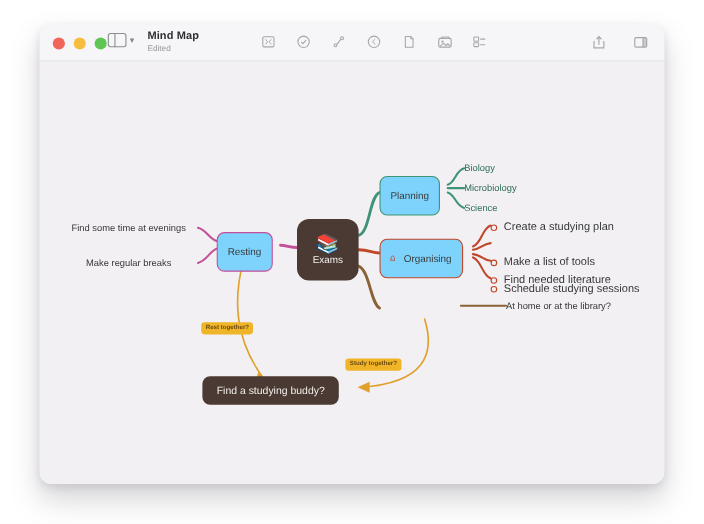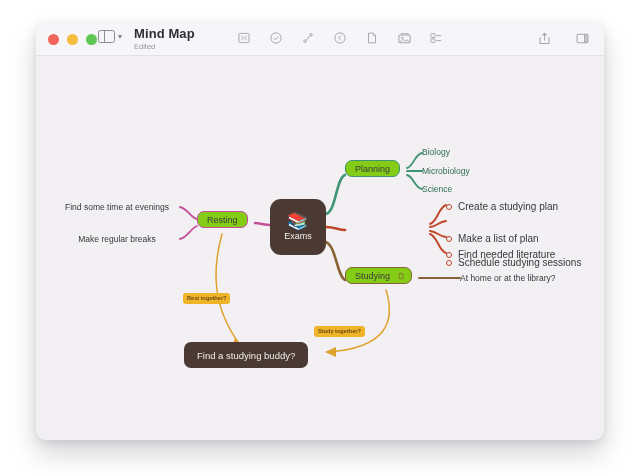--- a/index.html
+++ b/index.html
@@ -78,21 +78,21 @@
     line-height: 1;
   }
 
   .doc-title {
     position: absolute;
     left: 98px;
     top: 5px;
     line-height: 1.15;
   }
   .doc-title .t1 {
-    font-size: 13px;
+    font-size: 10px;
     font-weight: bold;
     color: #2f2e33;
     letter-spacing: 0.1px;
   }
   .doc-title .t2 {
     font-size: 7.5px;
     color: #97969b;
     margin-top: 1px;
   }
 
@@ -150,23 +150,23 @@
     flex-direction: column;
     gap: 1px;
   }
   .node-root .emoji { font-size: 17px; line-height: 1; }
   .node-root .lbl {
     font-size: 9px;
     color: #f3efec;
   }
 
   .node-branch {
-    height: 17px;
+    height: 36px;
     border-radius: 7px;
-    background: #84cc16;
+    background: #7dd3fc;
     border: 1.6px solid #888;
     padding: 0 9px;
     font-size: 9px;
     color: #3a3a3c;
     gap: 6px;
   }
   .node-planning {
     left: 309px; top: 104px;
     border-color: #3f9477;
   }
@@ -373,46 +373,45 @@
         <span class="lbl">Exams</span>
       </div>
 
       <div class="node node-branch node-planning">
         <span>Planning</span>
       </div>
       <div class="leaf leaf-green" style="left:386px; top:92px;">Biology</div>
       <div class="leaf leaf-green" style="left:386px; top:111px;">Microbiology</div>
       <div class="leaf leaf-green" style="left:386px; top:129px;">Science</div>
 
+      <div class="node node-branch node-organising">
+        <span class="mini-ico">
+          <svg viewBox="0 0 10 10" width="8" height="8" fill="none" stroke="#c0462a" stroke-width="0.9">
+            <path d="M2.4 7 H7.6 C6.9 6.4 6.9 5.6 6.9 4.6 C6.9 3.1 6.1 2.2 5 2.2 C3.9 2.2 3.1 3.1 3.1 4.6 C3.1 5.6 3.1 6.4 2.4 7 Z"></path>
+          </svg>
+        </span>
+        <span>Organising</span>
+      </div>
       <div class="todo" style="left:410px; top:145px;">
         <span class="ring"></span>
         <span>Create a studying plan</span>
       </div>
       <div class="todo" style="left:410px; top:161px;margin-top:40px;">
         <span class="ring"></span>
         <span>Schedule studying sessions</span>
       </div>
       <div class="todo" style="left:410px; top:177px;">
         <span class="ring"></span>
-        <span>Make a list of plan</span>
+        <span>Make a list of tools</span>
       </div>
       <div class="todo" style="left:410px; top:193px;">
         <span class="ring"></span>
         <span>Find needed literature</span>
       </div>
 
-      <div class="node node-branch node-studying">
-        <span>Studying</span>
-        <span class="mini-ico">
-          <svg viewBox="0 0 10 10" width="8" height="8" fill="none" stroke="#8a6236" stroke-width="0.9">
-            <path d="M2.6 1.6 H6.2 L7.6 3.1 V8.4 H2.6 Z"></path>
-            <path d="M6.1 1.7 V3.2 H7.5" stroke-width="0.7"></path>
-          </svg>
-        </span>
-      </div>
       <div class="leaf leaf-dark" style="left:424px; top:218px;">At home or at the library?</div>
 
       <div class="node node-branch node-resting">
         <span>Resting</span>
       </div>
       <div class="leaf leaf-dark leaf-right" style="left:18px; top:147px; width:126px;">Find some time at evenings</div>
       <div class="leaf leaf-dark leaf-right" style="left:18px; top:179px; width:126px;">Make regular breaks</div>
 
       <div class="sticky" style="left:147px; top:237px;">Rest together?</div>
       <div class="sticky" style="left:278px; top:270px;">Study together?</div>

